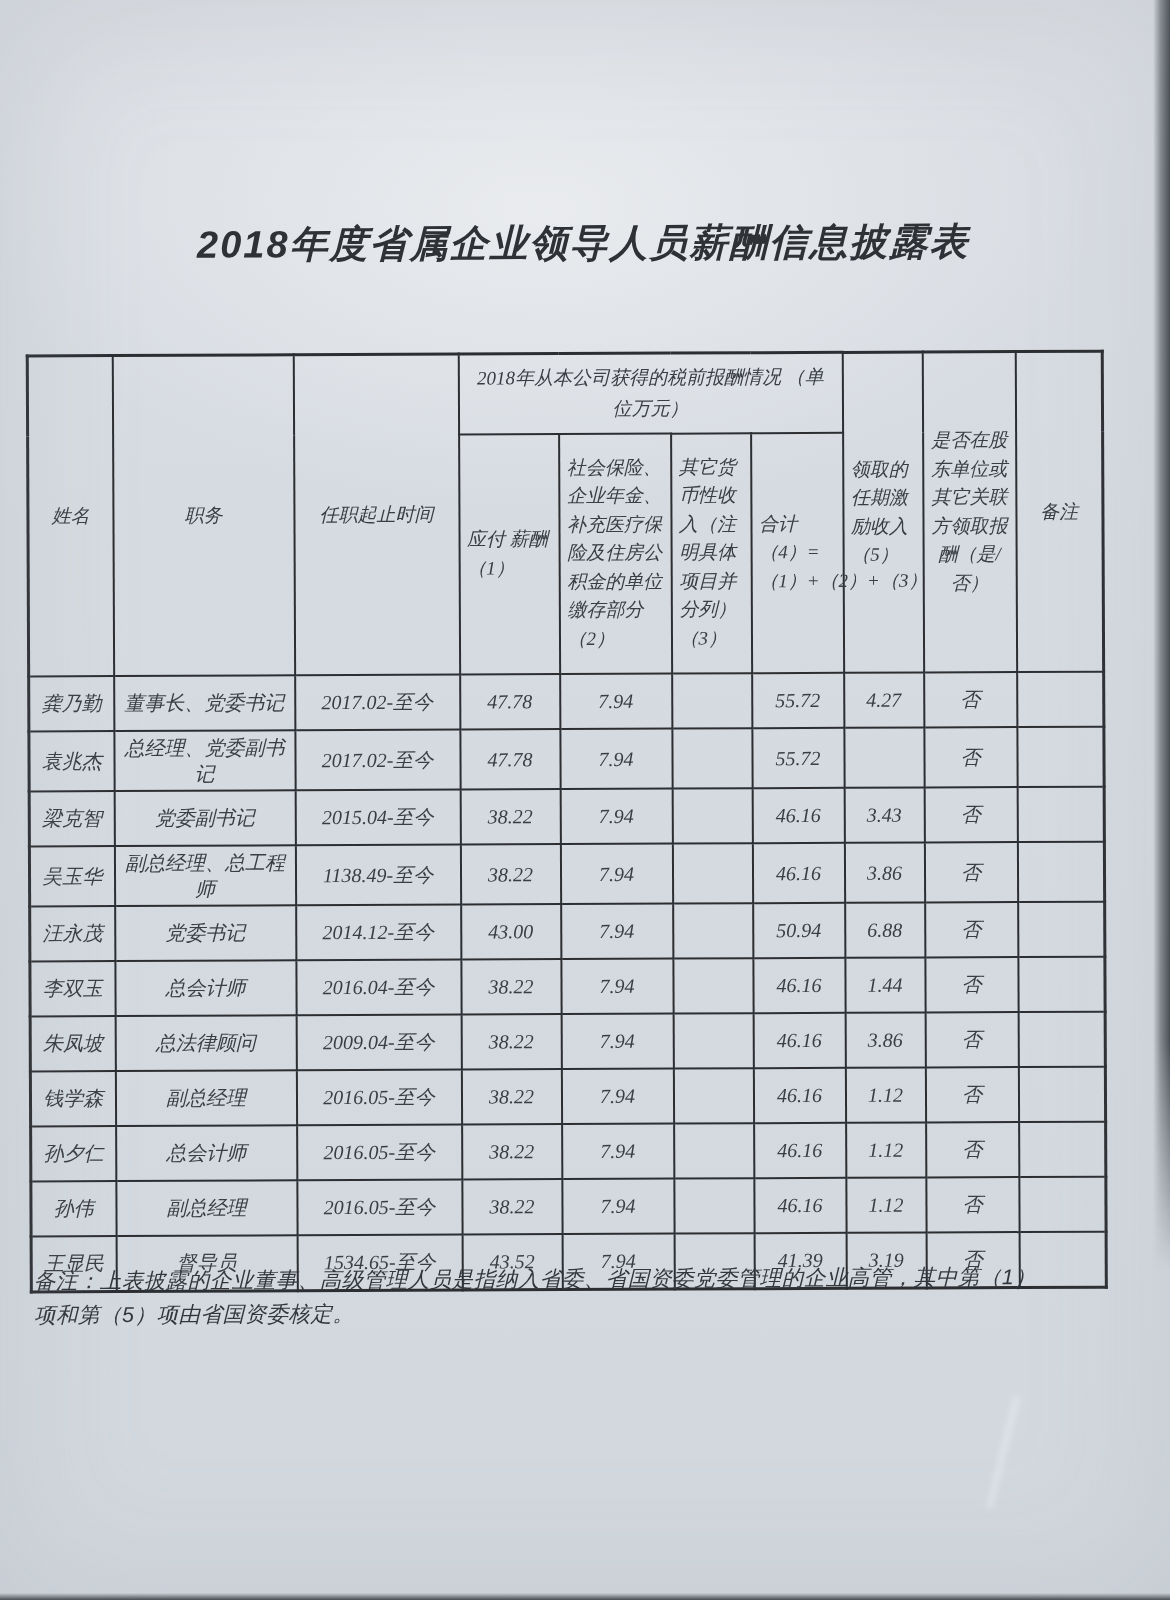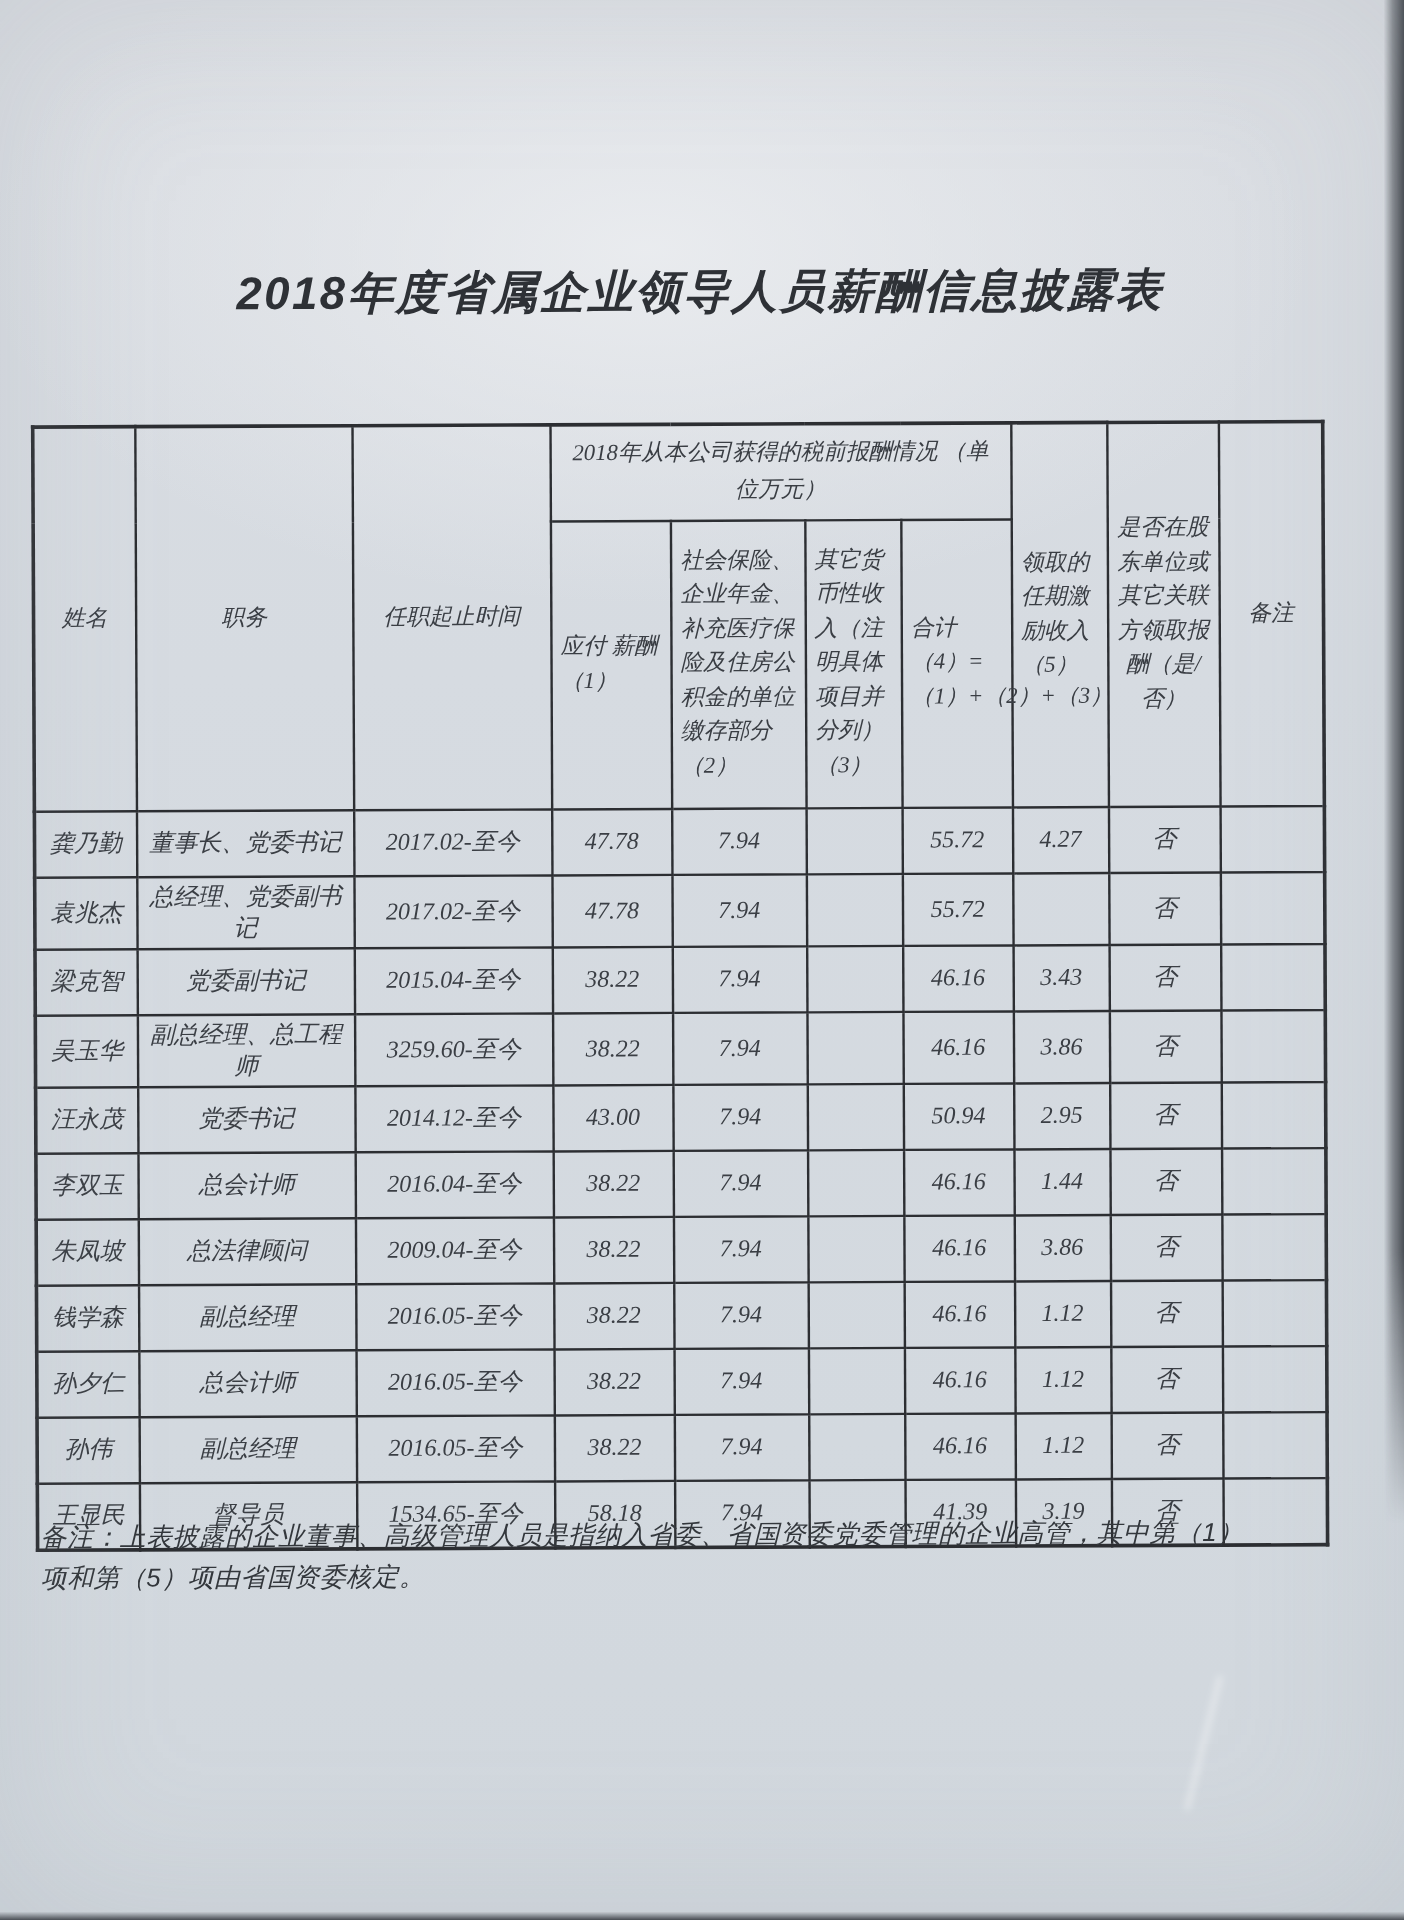--- a/index.html
+++ b/index.html
@@ -136,38 +136,38 @@
             <td>7.94</td>
             <td></td>
             <td>46.16</td>
             <td>3.43</td>
             <td>否</td>
             <td></td>
           </tr>
           <tr>
             <td>吴玉华</td>
             <td>副总经理、总工程师</td>
-            <td>3259.60-至今</td>
+            <td>1138.49-至今</td>
             <td>38.22</td>
             <td>7.94</td>
             <td></td>
             <td>46.16</td>
             <td>3.86</td>
             <td>否</td>
             <td></td>
           </tr>
           <tr>
             <td>汪永茂</td>
             <td>党委书记</td>
             <td>2014.12-至今</td>
             <td>43.00</td>
             <td>7.94</td>
             <td></td>
             <td>50.94</td>
-            <td>2.95</td>
+            <td>6.88</td>
             <td>否</td>
             <td></td>
           </tr>
           <tr>
             <td>李双玉</td>
             <td>总会计师</td>
             <td>2016.04-至今</td>
             <td>38.22</td>
             <td>7.94</td>
             <td></td>
@@ -221,21 +221,21 @@
             <td></td>
             <td>46.16</td>
             <td>1.12</td>
             <td>否</td>
             <td></td>
           </tr>
           <tr>
             <td>王显民</td>
             <td>督导员</td>
             <td>1534.65-至今</td>
-            <td>58.18</td>
+            <td>43.52</td>
             <td>7.94</td>
             <td></td>
             <td>41.39</td>
             <td>3.19</td>
             <td>否</td>
             <td></td>
           </tr>
         </tbody>
     </table>
 

